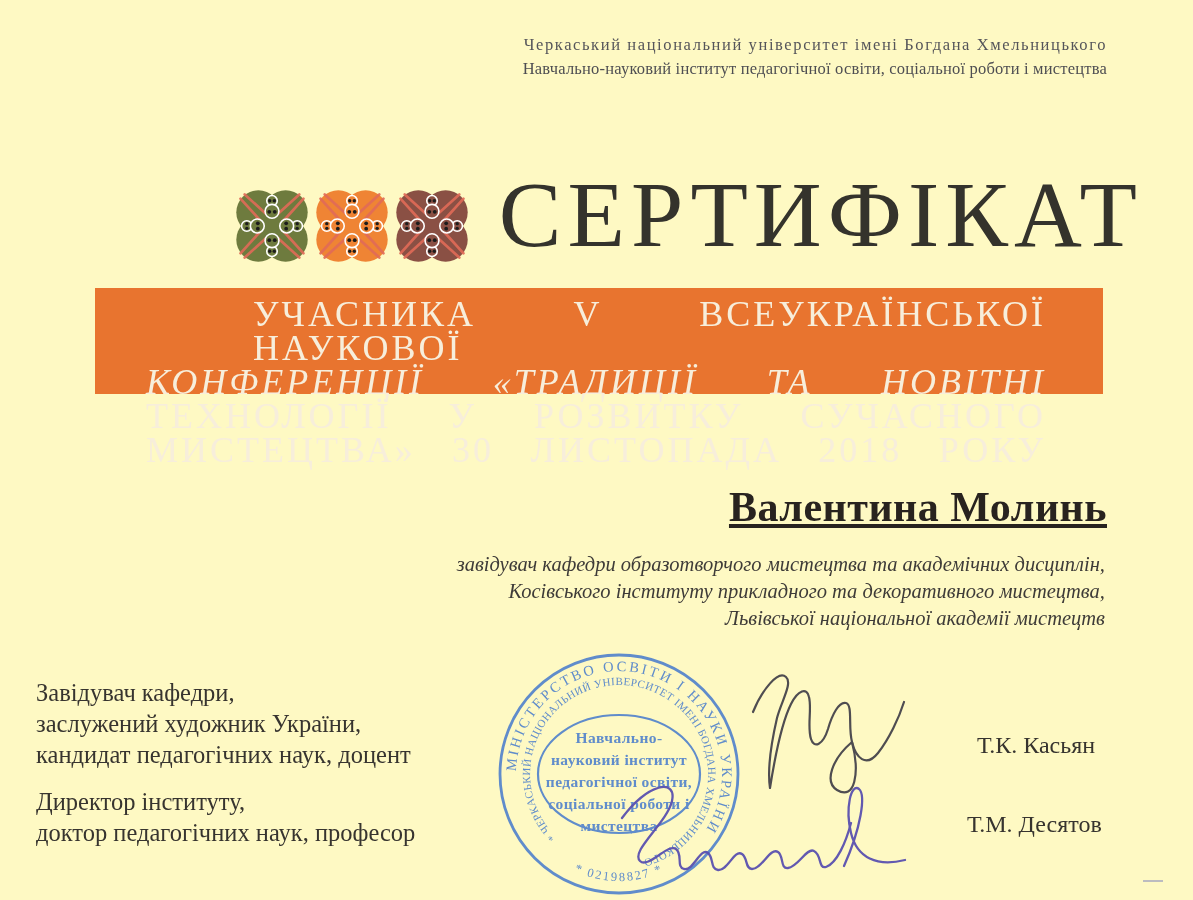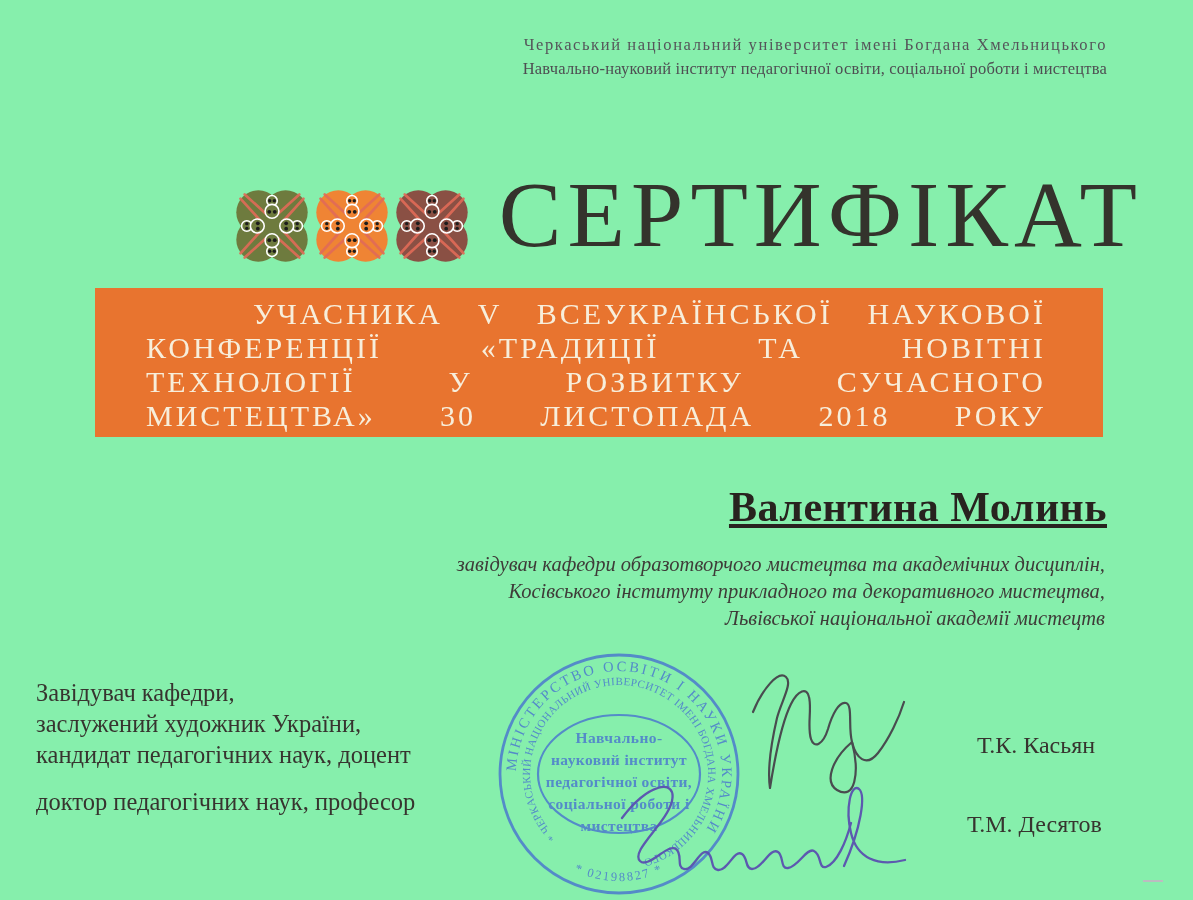--- a/index.html
+++ b/index.html
@@ -1,34 +1,34 @@
 <!DOCTYPE html>
 <html><head>
 <meta charset="utf-8">
 <style>
   html,body{margin:0;padding:0;background:#e9e9ec;}
-  .page{position:relative;width:1193px;height:900px;margin:0 auto;background:#86efac;
+  .page{position:relative;width:1193px;height:900px;margin:0 auto;background:#fef9c3;
         overflow:hidden;font-family:"Liberation Serif",serif;color:#333;}
 
   
   .inst{position:absolute;top:33px;right:86px;text-align:right;
         font-size:16.5px;line-height:24px;color:#55555a;}
   .inst .sp{letter-spacing:1.6px;}
   .inst .mid{letter-spacing:0.2px;color:#4e4e52;}
 
   
   .title{position:absolute;top:166px;right:50px;font-size:94px;line-height:96px;
          letter-spacing:6px;color:#34332c;white-space:nowrap;}
 
   .ornaments{position:absolute;left:234px;top:180px;}
 
   
-  .banner{position:absolute;left:95px;top:288px;width:1008px;height:149px;
+  .banner{position:absolute;left:95px;top:288px;width:1008px;height:106px;
           box-sizing:border-box;padding:9px 57px 0 51px;
-          font-size:30px;line-height:34px;letter-spacing:3px;word-spacing:5px;}
+          font-size:36px;line-height:34px;letter-spacing:3px;word-spacing:5px;}
   .bline{text-align:justify;text-align-last:justify;}
   .bline.first{margin-left:107px;}
 
   
   .rname{position:absolute;right:86px;top:483px;font-size:42px;font-weight:bold;
          letter-spacing:0.5px;color:#28231f;white-space:nowrap;text-decoration:underline;}
   .rtitles{position:absolute;right:88px;top:551px;text-align:right;font-style:italic;
            font-size:20.5px;line-height:27px;color:#3e3b38;white-space:nowrap;}
 
   
@@ -106,38 +106,39 @@
       </g>
     <g transform="translate(198,46) scale(1.05)" fill="#8a5044">
         <use href="#orn-full"></use>
       </g>
   </svg>
 
   <div class="title">СЕРТИФІКАТ</div>
 
   <div class="banner" style="background: rgb(232, 116, 47);">
     <div class="bline first" style="color: rgb(247, 238, 219);">УЧАСНИКА V ВСЕУКРАЇНСЬКОЇ НАУКОВОЇ</div>
-    <div class="bline" style="color: rgb(247, 238, 219);">КОНФЕРЕНЦІЇ «ТРАДИЦІЇ ТА НОВІТНІ</div>
+    <div class="bline" style="color: rgb(247, 238, 219); font-style: italic;">КОНФЕРЕНЦІЇ «ТРАДИЦІЇ ТА НОВІТНІ</div>
     <div class="bline" style="color: rgb(247, 238, 219);">ТЕХНОЛОГІЇ У РОЗВИТКУ СУЧАСНОГО</div>
     <div class="bline" style="color: rgb(247, 238, 219);">МИСТЕЦТВА» 30 ЛИСТОПАДА 2018 РОКУ</div>
   </div>
 
   <div class="rname">Валентина Молинь</div>
   <div class="rtitles">
     <div>завідувач кафедри образотворчого мистецтва та академічних дисциплін,</div>
     <div>Косівського інституту прикладного та декоративного мистецтва,</div>
     <div>Львівської національної академії мистецтв</div>
   </div>
 
   <div class="roles roles1">
     <div>Завідувач кафедри,</div>
     <div>заслужений художник України,</div>
     <div>кандидат педагогічних наук, доцент</div>
   </div>
   <div class="roles roles2">
+    <div>Директор інституту,</div>
     <div>доктор педагогічних наук, професор</div>
   </div>
 
   <svg class="stamp" width="280" height="255" viewBox="0 0 280 255" font-family="Liberation Serif, serif">
     <defs>
       <path id="outerArc" d="M 43.2 163.2 A 103 103 0 1 1 199.1 212.4" fill="none"></path>
       <path id="innerArc" d="M 77.1 190.9 A 89 89 0 1 1 147.8 216.7" fill="none"></path>
       <path id="codeArc" d="M 78.6 215.7 A 107 107 0 0 0 201.4 215.7" fill="none"></path>
     </defs>
     <g fill="#4f81cc">

